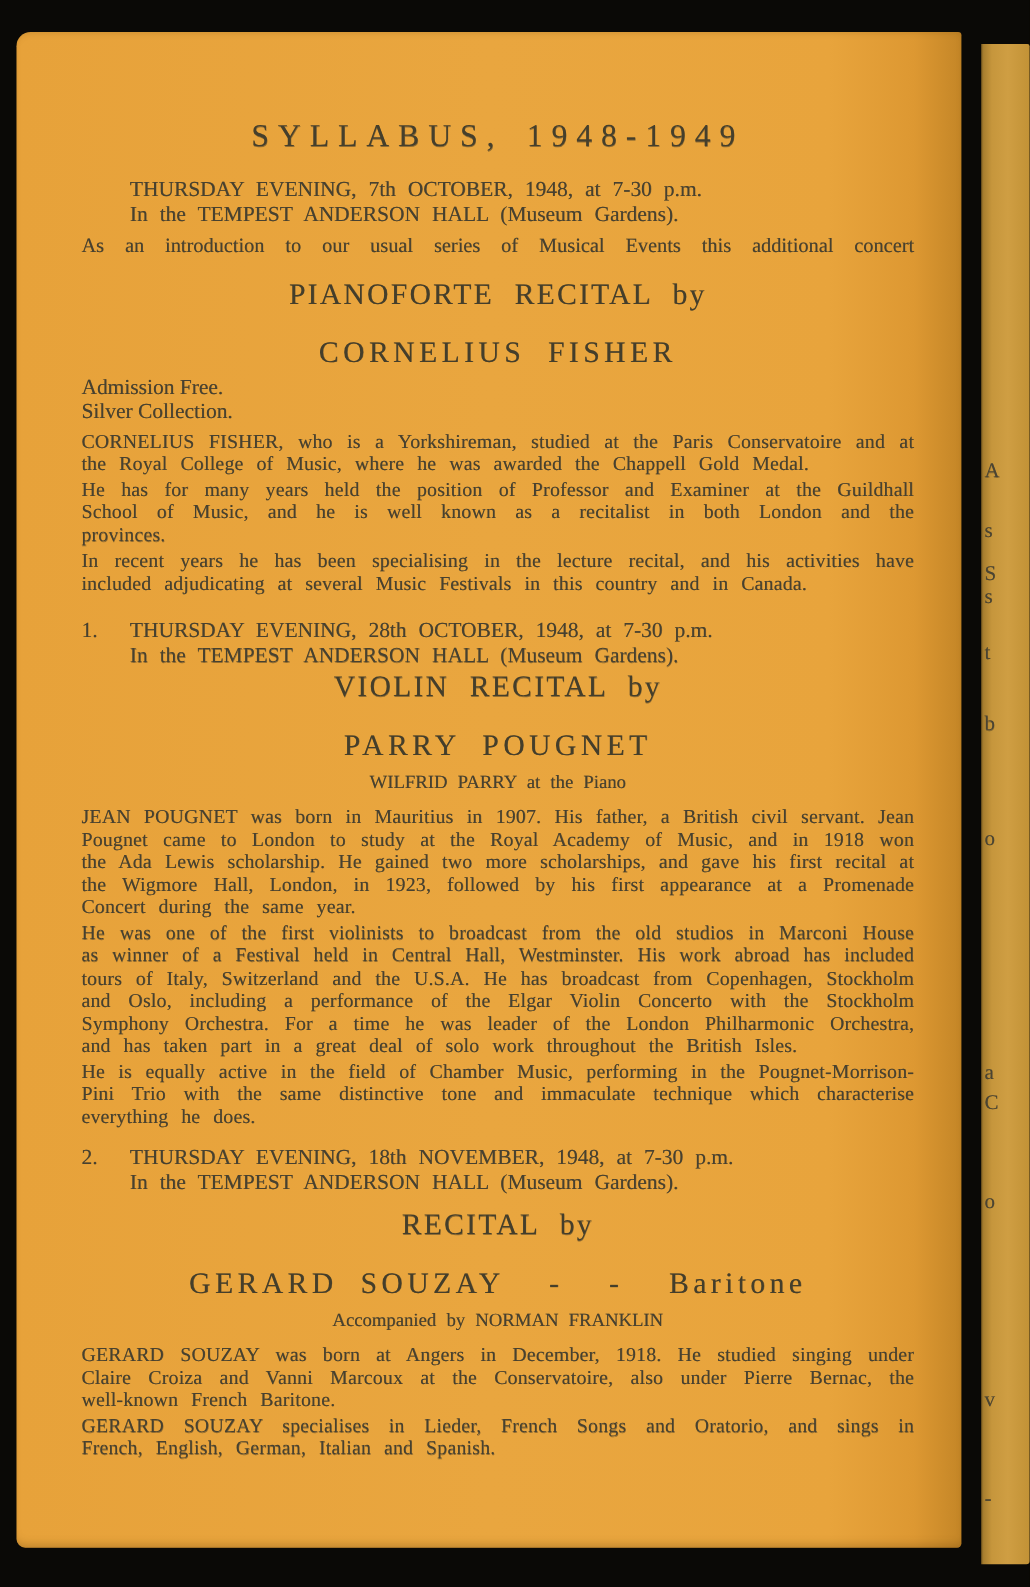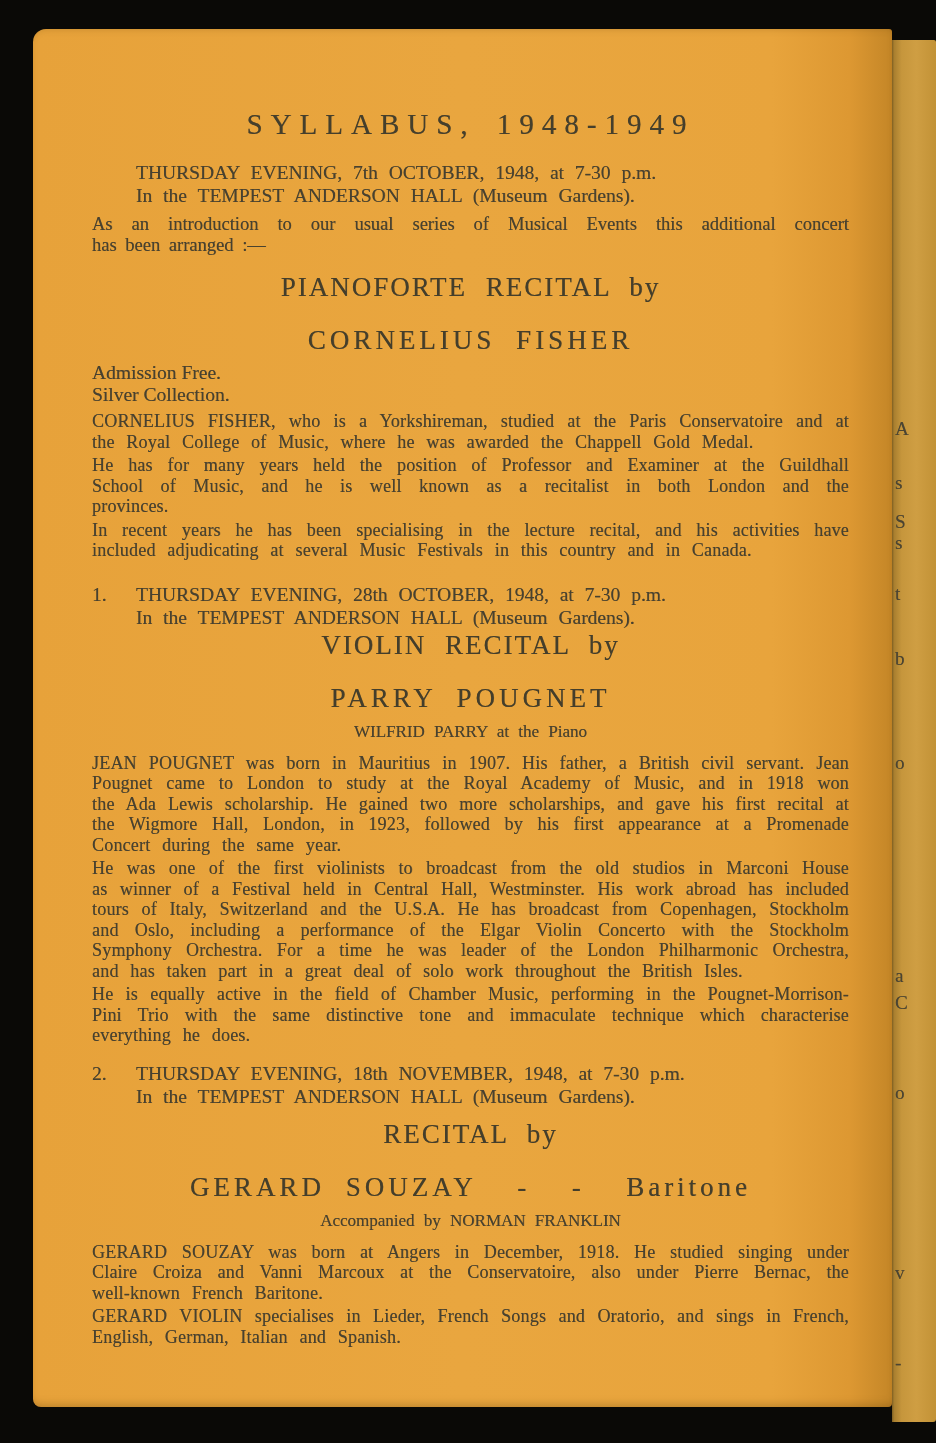--- a/index.html
+++ b/index.html
@@ -7,21 +7,21 @@
     width: 936px; height: 1443px;
     background: #0a0906;
     overflow: hidden;
     font-family: "Liberation Serif", "DejaVu Serif", serif;
     position: relative;
   }
   .scan { position: absolute; inset: 0; background: #0a0906; }
 
   
   .page {
-    position: absolute; left: 33px; top: 29px;
+    position: absolute; left: 15px; top: 29px;
     width: 859px; height: 1378px;
     background: linear-gradient(90deg, #e7a23a 0%, #e9a63f 50%, #e8a43c 86%, #dd9832 95%, #c48627 100%);
     border-radius: 13px 3px 4px 8px;
     box-shadow: inset 0 -7px 9px -5px rgba(96,64,12,0.35), inset 0 5px 7px -5px rgba(96,64,12,0.25);
   }
   .content {
     position: absolute; left: 59px; right: 43px; top: 0;
     color: #474130;
     text-shadow: 0.3px 0.3px 0.6px rgba(72,62,40,0.55);
   }
@@ -128,21 +128,20 @@
 <div class="scan">
 
   <div class="page">
     <div class="content">
 
       <div class="title">SYLLABUS,  1948-1949</div>
 
       <div class="date-line">THURSDAY EVENING, 7th OCTOBER, 1948, at 7-30 p.m.</div>
       <div class="venue-line">In the TEMPEST ANDERSON HALL (Museum Gardens).</div>
       <div class="note-line1">As an introduction to our usual series of Musical Events this additional concert</div>
-      <div class="note-line2">has been arranged :—</div>
 
       <section>
         <div class="heading h-top">PIANOFORTE RECITAL by</div>
         <div class="heading h-mid">CORNELIUS FISHER</div>
         <div class="admission-row">
           <span>Admission Free.</span>
           <span>Silver Collection.</span>
         </div>
         <div class="bio">
           <p>CORNELIUS FISHER, who is a Yorkshireman, studied at the Paris Conservatoire and at the Royal College of Music, where he was awarded the Chappell Gold Medal.</p>
@@ -171,21 +170,21 @@
         <div class="event-head mt16">
           <span class="num">2.</span>
           <span class="date">THURSDAY EVENING, 18th NOVEMBER, 1948, at 7-30 p.m.</span>
         </div>
         <div class="event-venue">In the TEMPEST ANDERSON HALL (Museum Gardens).</div>
         <div class="heading mt10">RECITAL by</div>
         <div class="heading h-mid">GERARD SOUZAY  -  -  Baritone</div>
         <div class="subheading">Accompanied by NORMAN FRANKLIN</div>
         <div class="bio mt10">
           <p>GERARD SOUZAY was born at Angers in December, 1918.  He studied singing under Claire Croiza and Vanni Marcoux at the Conservatoire, also under Pierre Bernac, the well-known French Baritone.</p>
-          <p>GERARD VIOLIN specialises in Lieder, French Songs and Oratorio, and sings in French, English, German, Italian and Spanish.</p>
+          <p>GERARD SOUZAY specialises in Lieder, French Songs and Oratorio, and sings in French, English, German, Italian and Spanish.</p>
         </div>
       </section>
 
     </div>
   </div>
 
   <div class="next-page">
     <span class="frag" style="top:378px">A</span>
     <span class="frag" style="top:432px">s</span>
     <span class="frag" style="top:471px">S</span>

